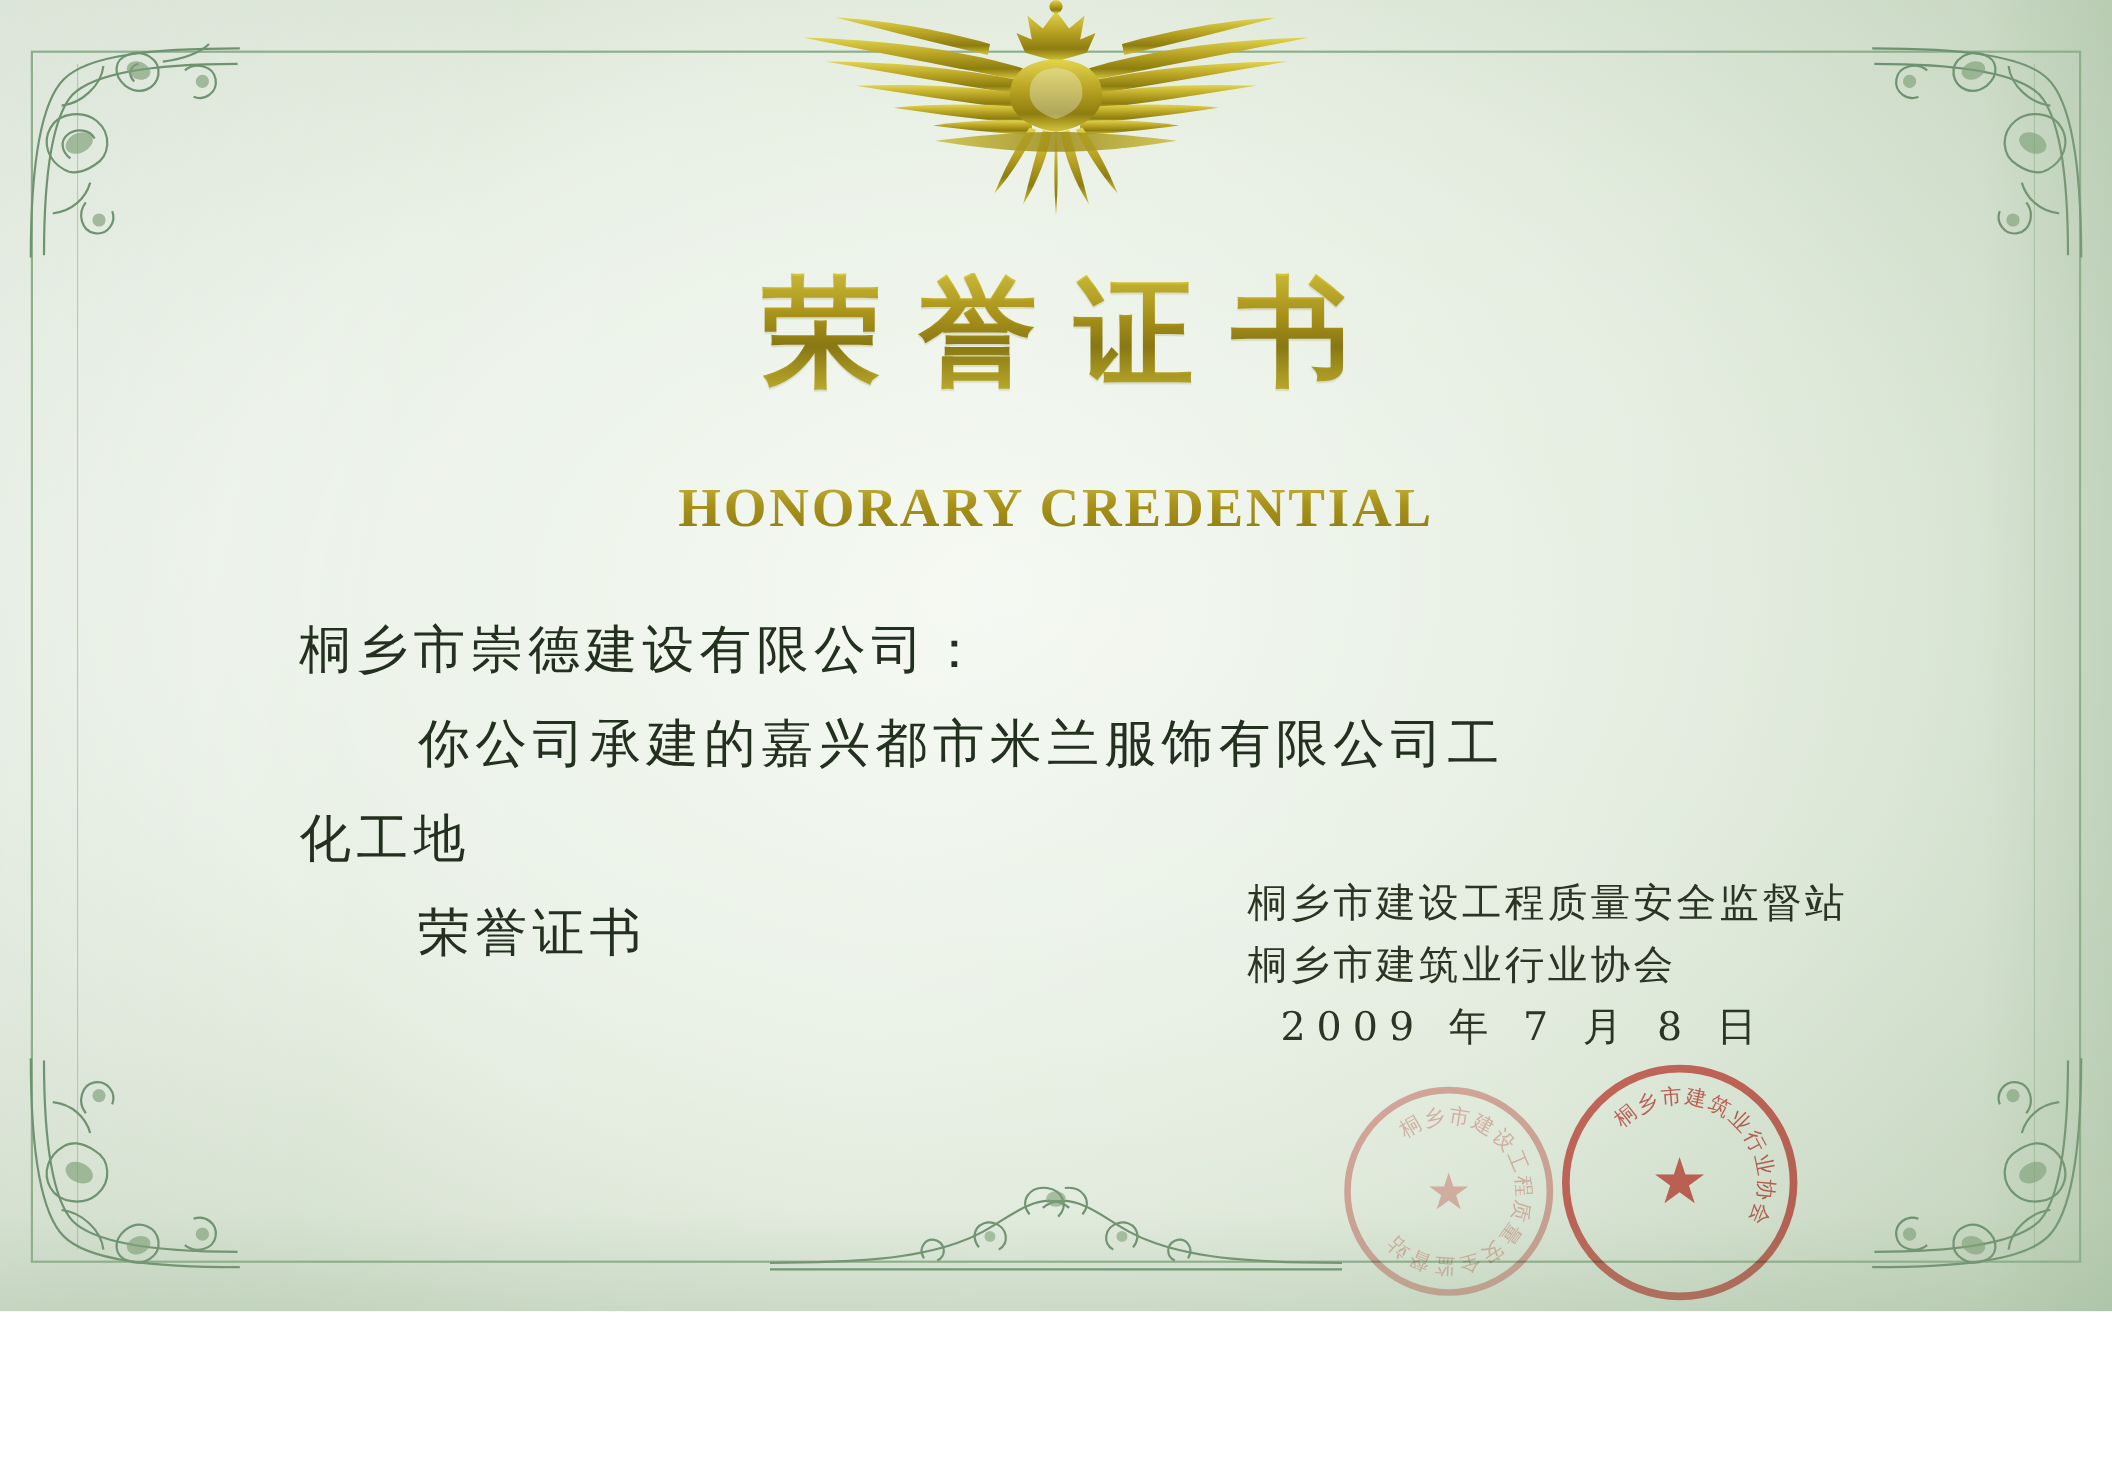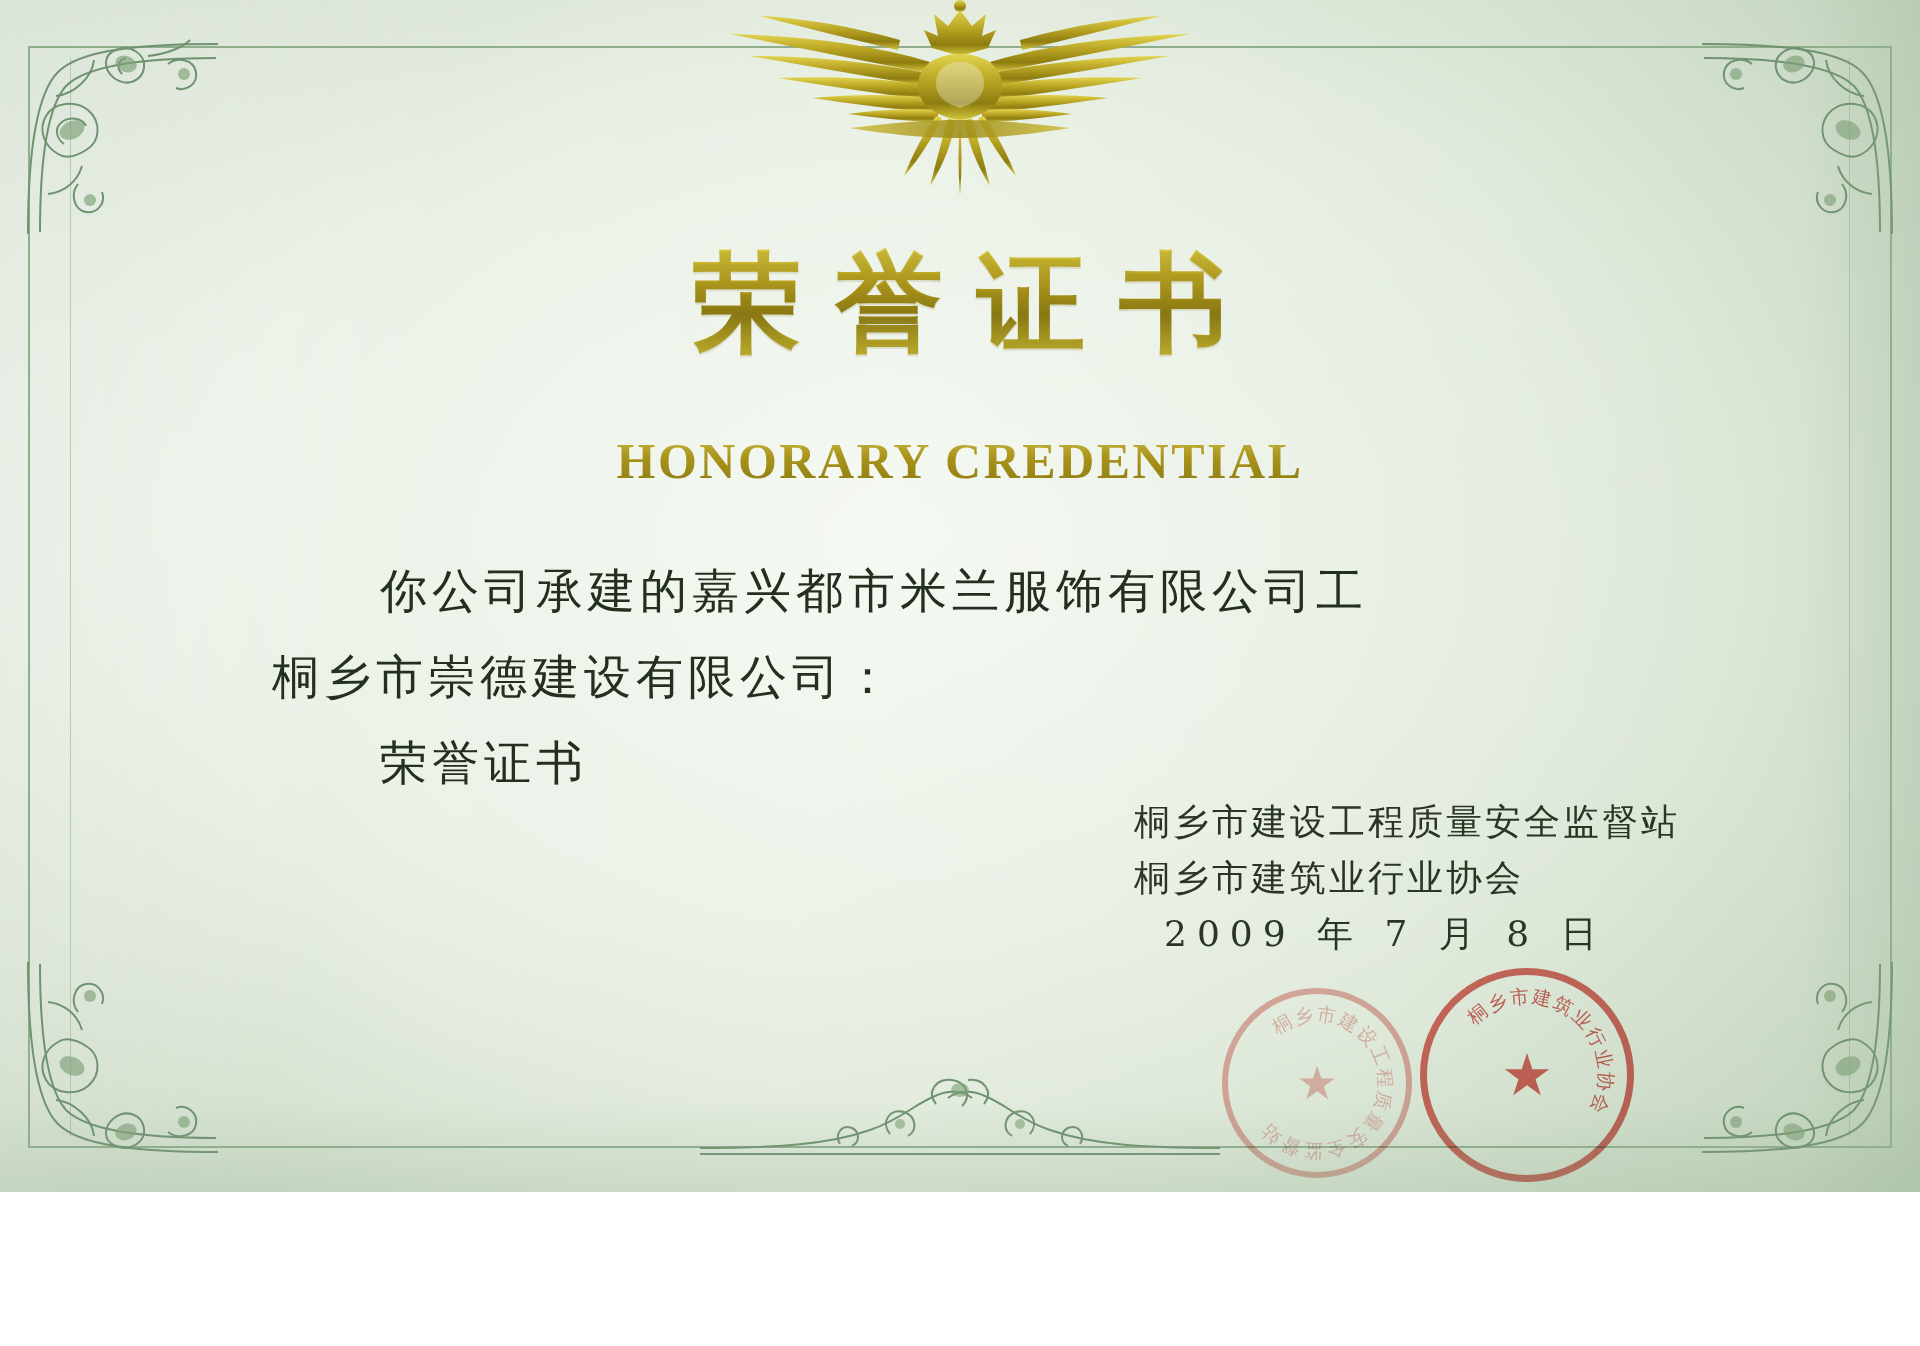--- a/index.html
+++ b/index.html
@@ -370,22 +370,23 @@
       <g fill="url(#goldgrad2)" opacity="0.85">
         <path d="M250 128 C300 122 330 120 360 120 C390 120 420 122 470 128 C420 136 390 138 360 138 C330 138 300 136 250 128 Z"></path>
       </g>
     </svg>
   </div>
 
   <div class="title-cn">荣誉证书</div>
   <div class="title-en">HONORARY CREDENTIAL</div>
 
   <div class="body-text">
+    <div class="line">桐乡市崇德建设有限公司：</div>
     <div class="line"><span class="indent"></span><span>你公司承建的嘉兴都市米兰服饰有限公司工</span></div>
-    <div class="line">桐乡市崇德建设有限公司：</div>
+    <div class="line">化工地</div>
     <div class="line"><span class="indent"></span><span>荣誉证书</span></div>
   </div>
 
   <div class="signature">
     <div>桐乡市建设工程质量安全监督站</div>
     <div>桐乡市建筑业行业协会</div>
     <div class="date">2009 年 7 月 8 日</div>
   </div>
 
   <div class="seal seal-left">

